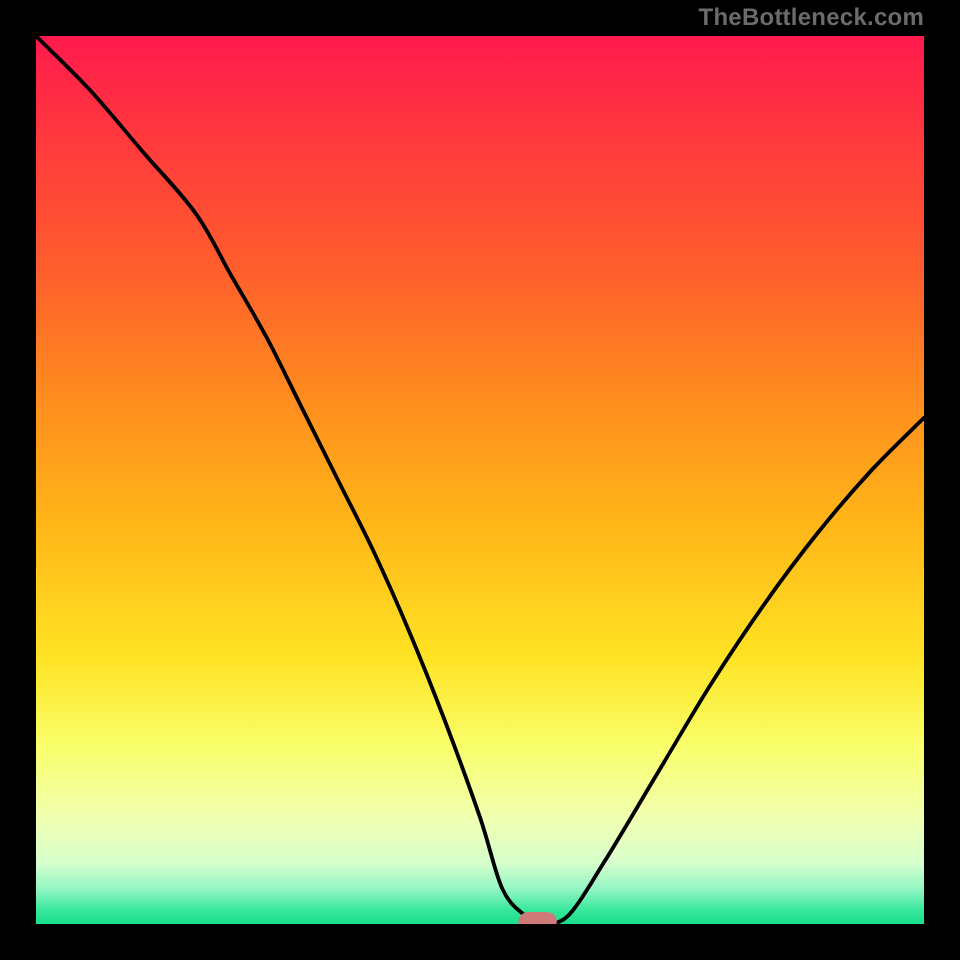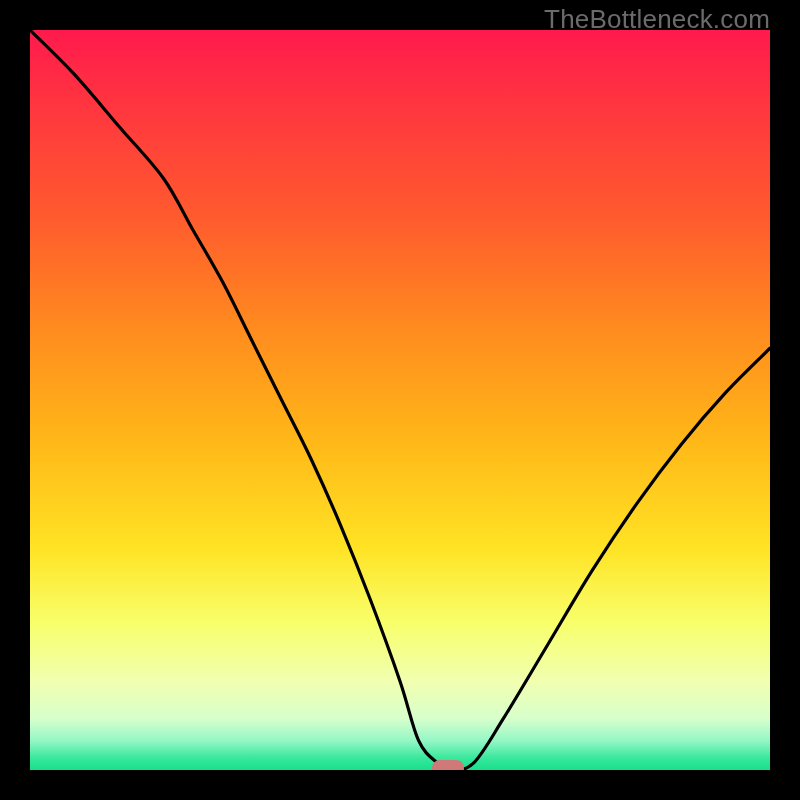--- a/index.html
+++ b/index.html
@@ -24,22 +24,22 @@
     left: 30px;
     top: 30px;
     width: 740px;
     height: 740px;
     overflow: hidden;
   }
   .watermark {
     position: absolute;
     top: 4px;
     right: 30px;
-    font-size: 26px;
-    font-weight: 400;
+    font-size: 20px;
+    font-weight: 700;
     color: #6b6b6b;
     letter-spacing: 0.2px;
   }
   svg { display: block; }
   .marker {
     position: absolute;
     width: 32px;
     height: 16px;
     border-radius: 8px;
     background: #cf7a78;

